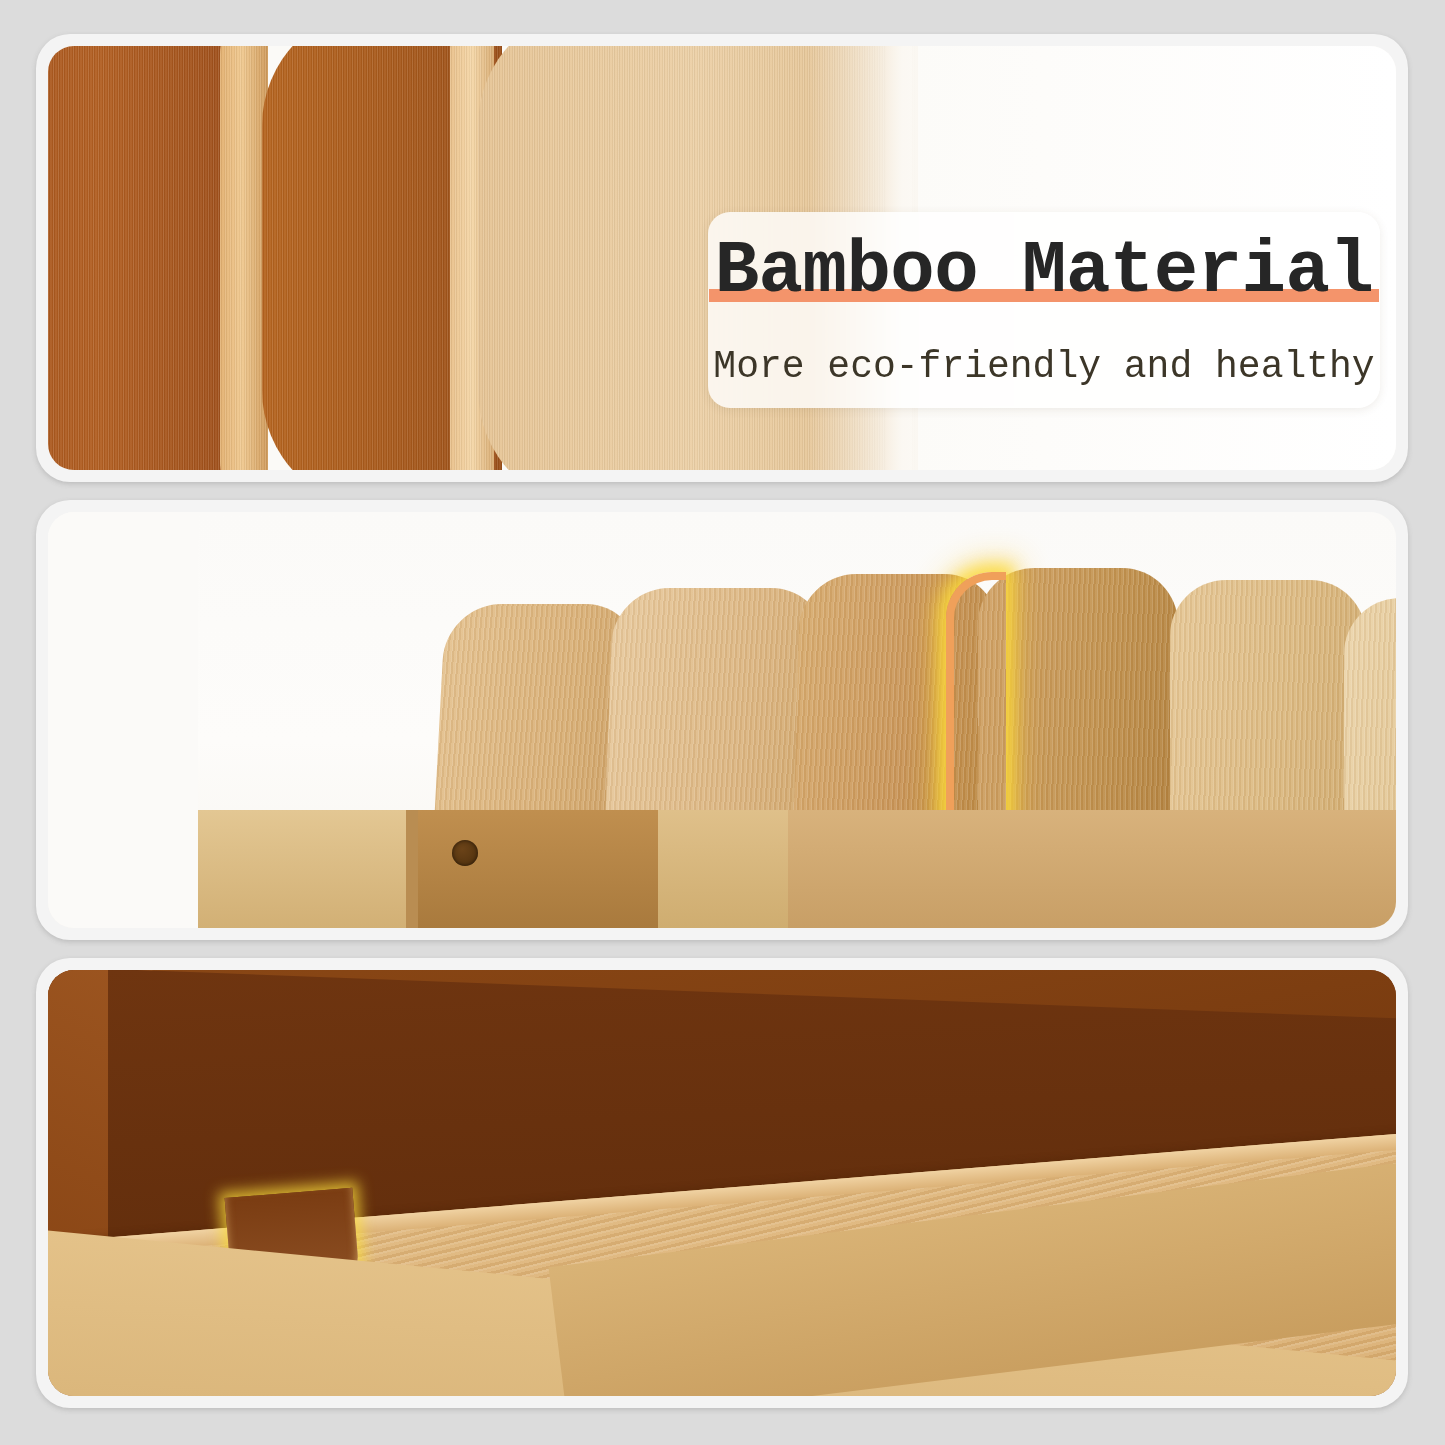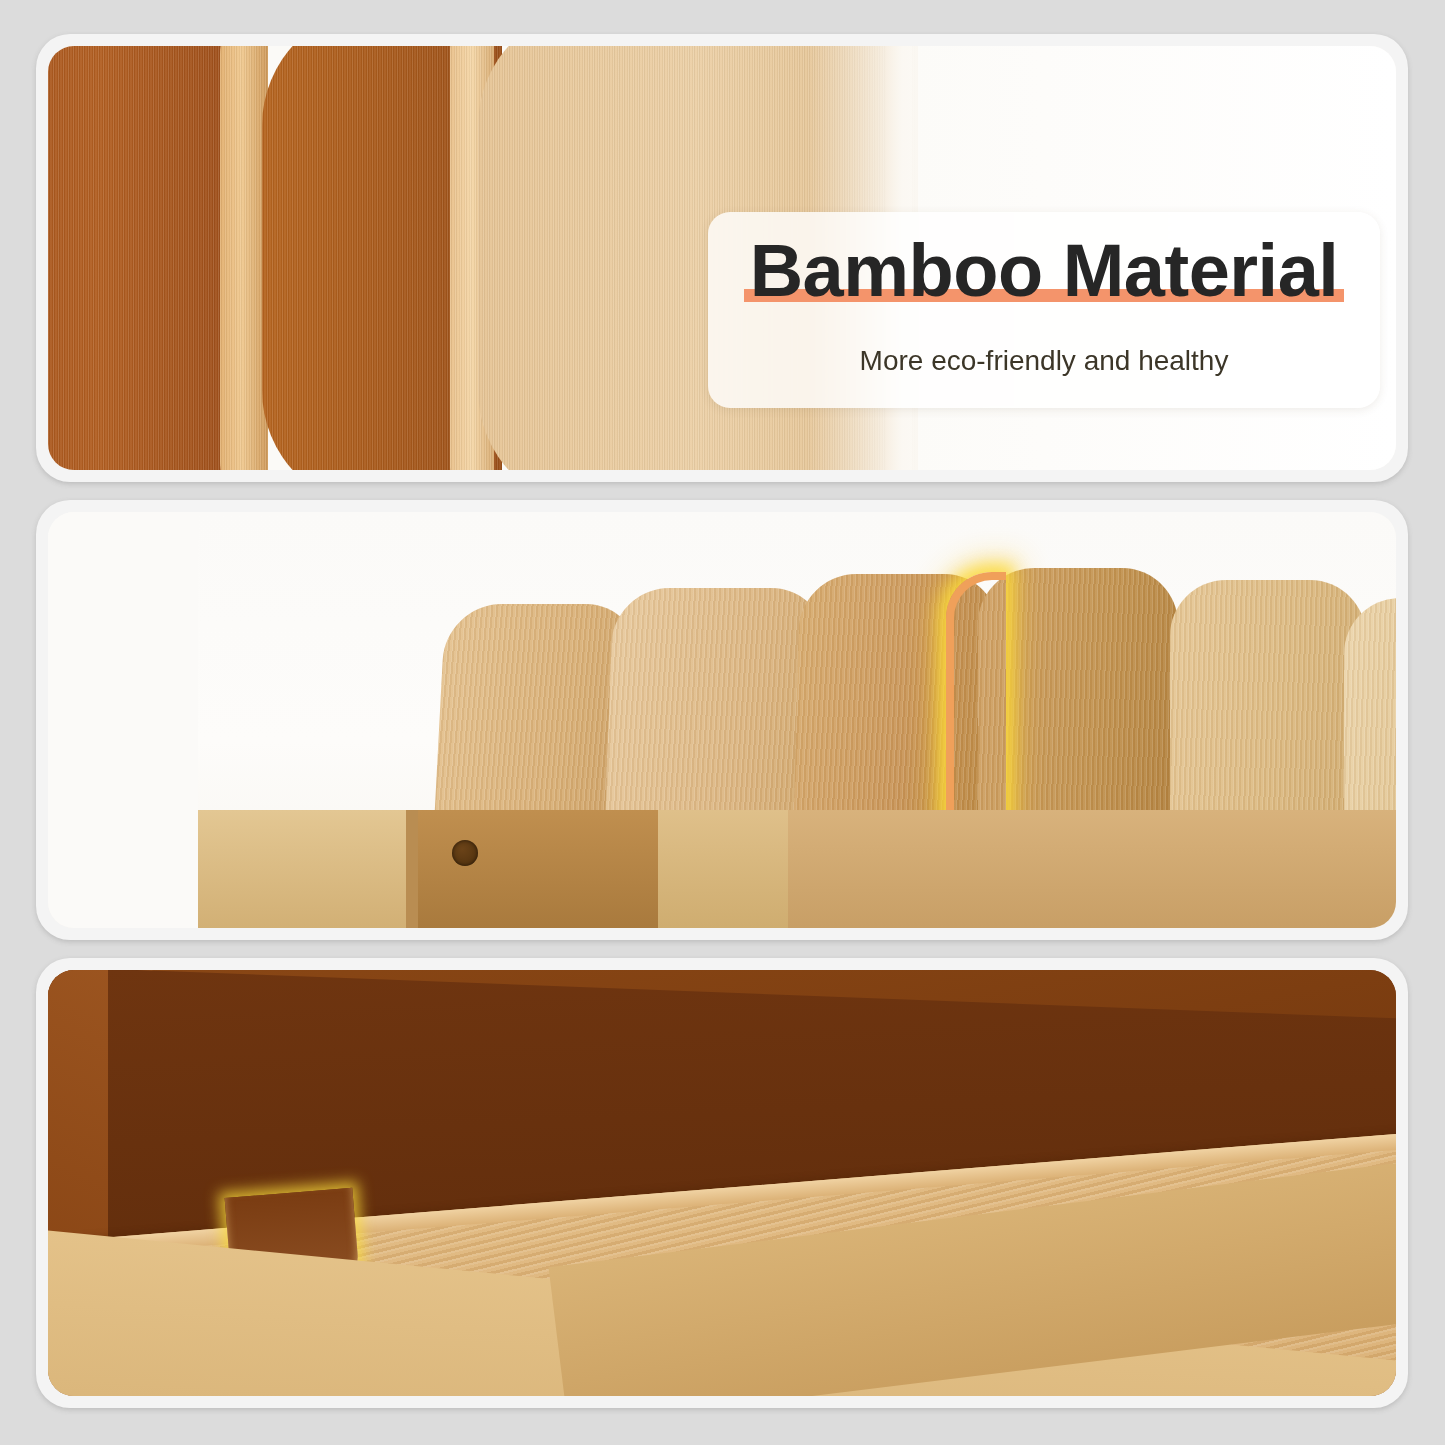--- a/index.html
+++ b/index.html
@@ -2,21 +2,21 @@
 <html><head>
 <meta charset="utf-8">
 <style>
   html,body{margin:0;padding:0;}
   body{
     width:1445px;height:1445px;
     background:#dcdcdc;
     font-family:"Liberation Sans", sans-serif;
     overflow:hidden;
   }
-  #stage{position:relative;width:1445px;height:1107px;}
+  #stage{position:relative;width:1445px;height:1107px;font-family:Liberation Mono, monospace;}
 
   
   .panel{
     position:absolute;
     background:#f4f4f4;
     border-radius:34px;
     box-shadow:0 2px 5px rgba(120,120,120,.30);
     overflow:hidden;
   }
   .panel-inner{
@@ -193,21 +193,21 @@
     bottom:6px;
     z-index:-1;
   }
   .card .sub{
     color:#3c3628;
     line-height:1.22;
   }
 
   #card-1{left:660px; top:166px; width:672px; height:196px;}
   #card-1 .title{font-size:74px;margin-top:22px;}
-  #card-1 .sub{font-size:28px;margin-top:36px;}
+  #card-1 .sub{font-size:38px;margin-top:36px;}
 </style>
 </head>
 <body>
 
 <div id="stage">
 
   <div class="panel" id="panel-1">
     <div class="panel-inner">
       <div class="photo" id="photo-1">
         <div class="board" id="b1">

